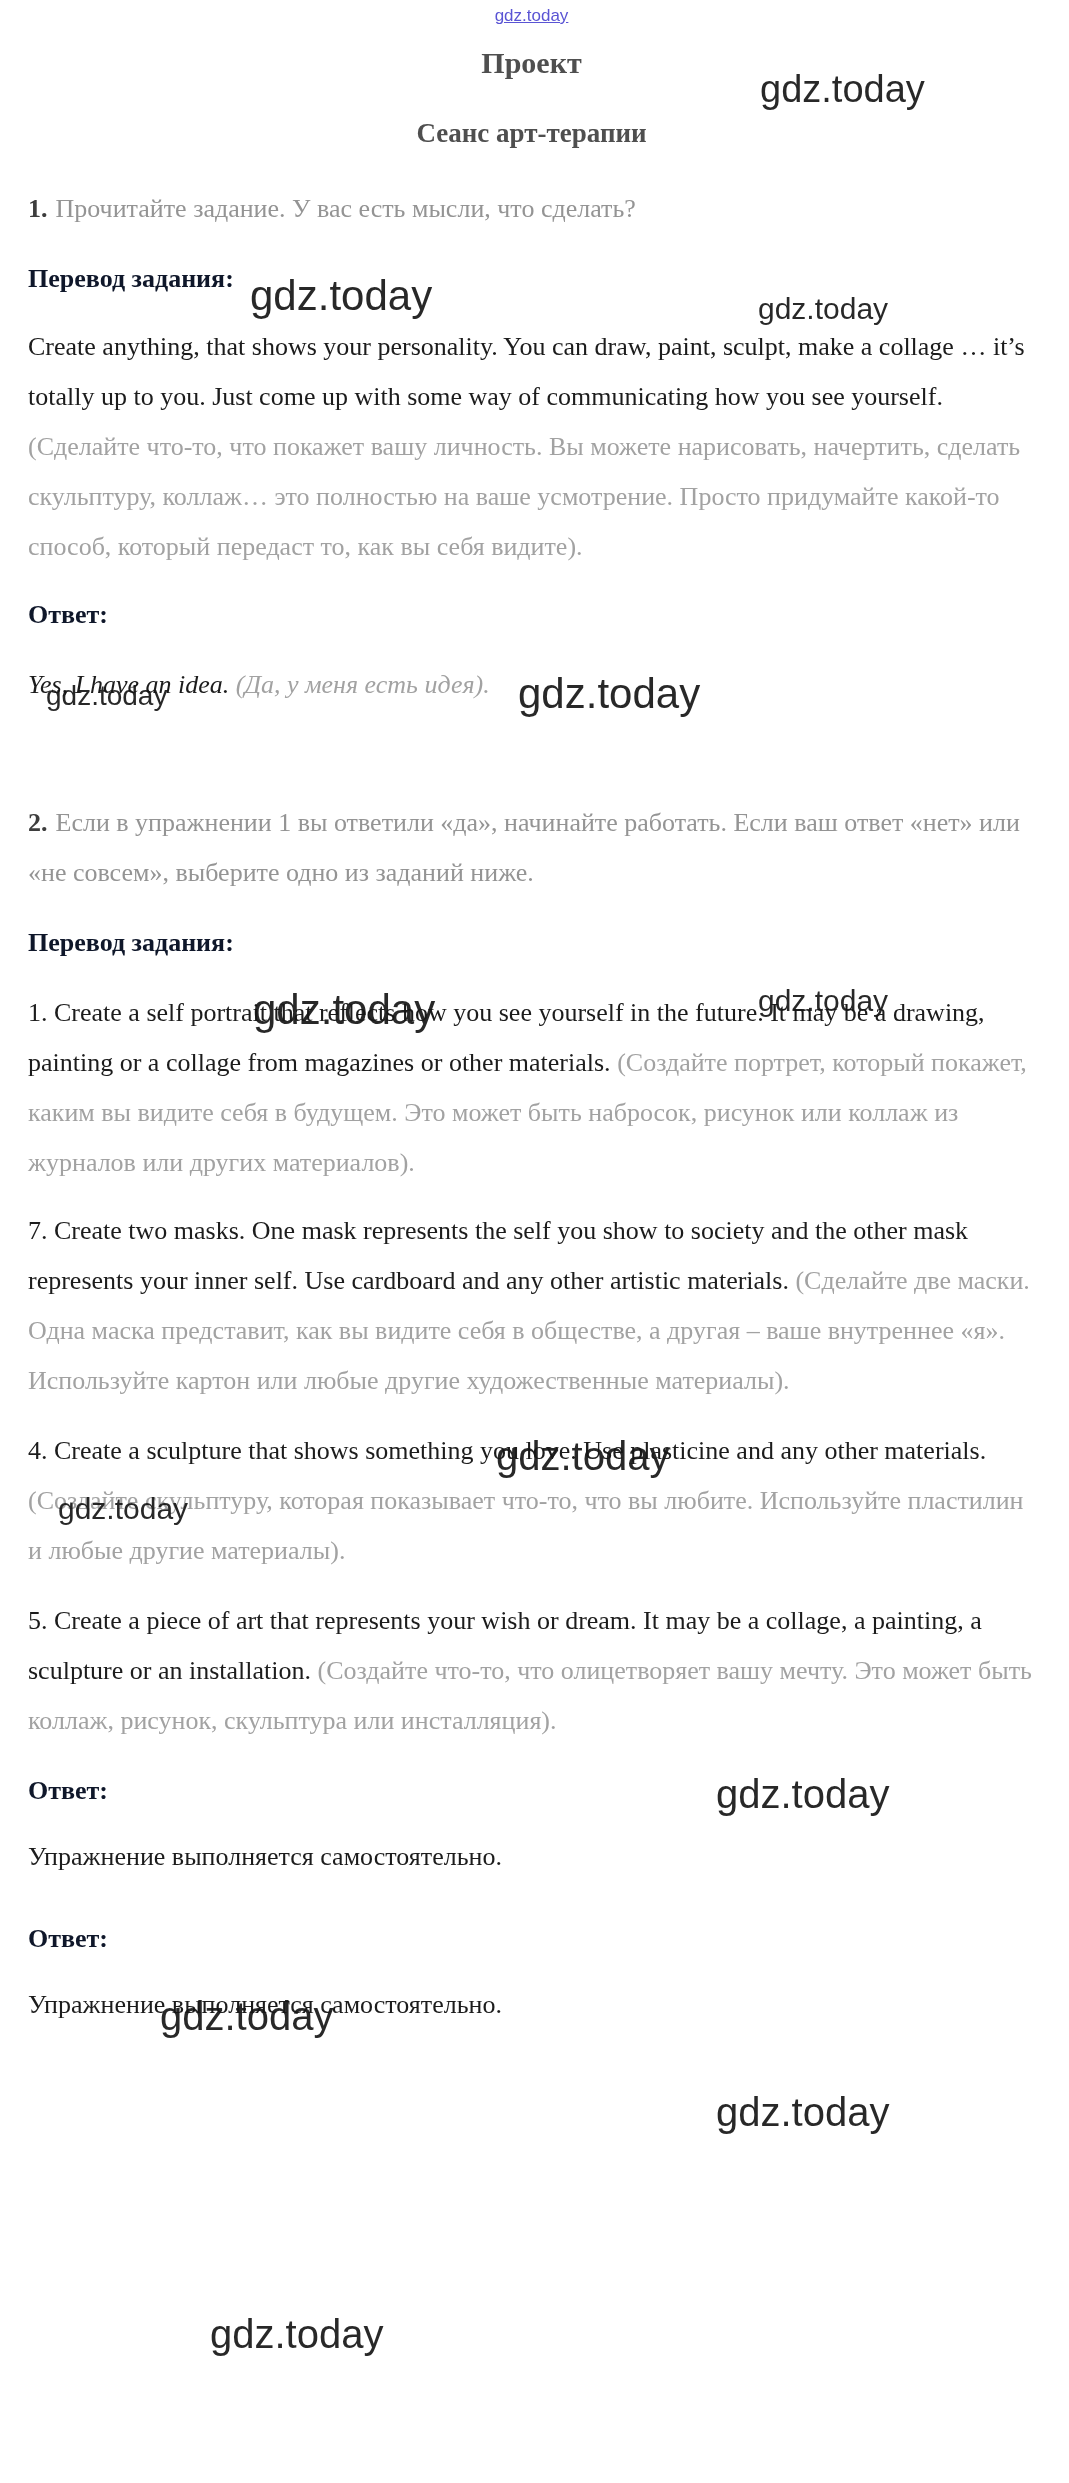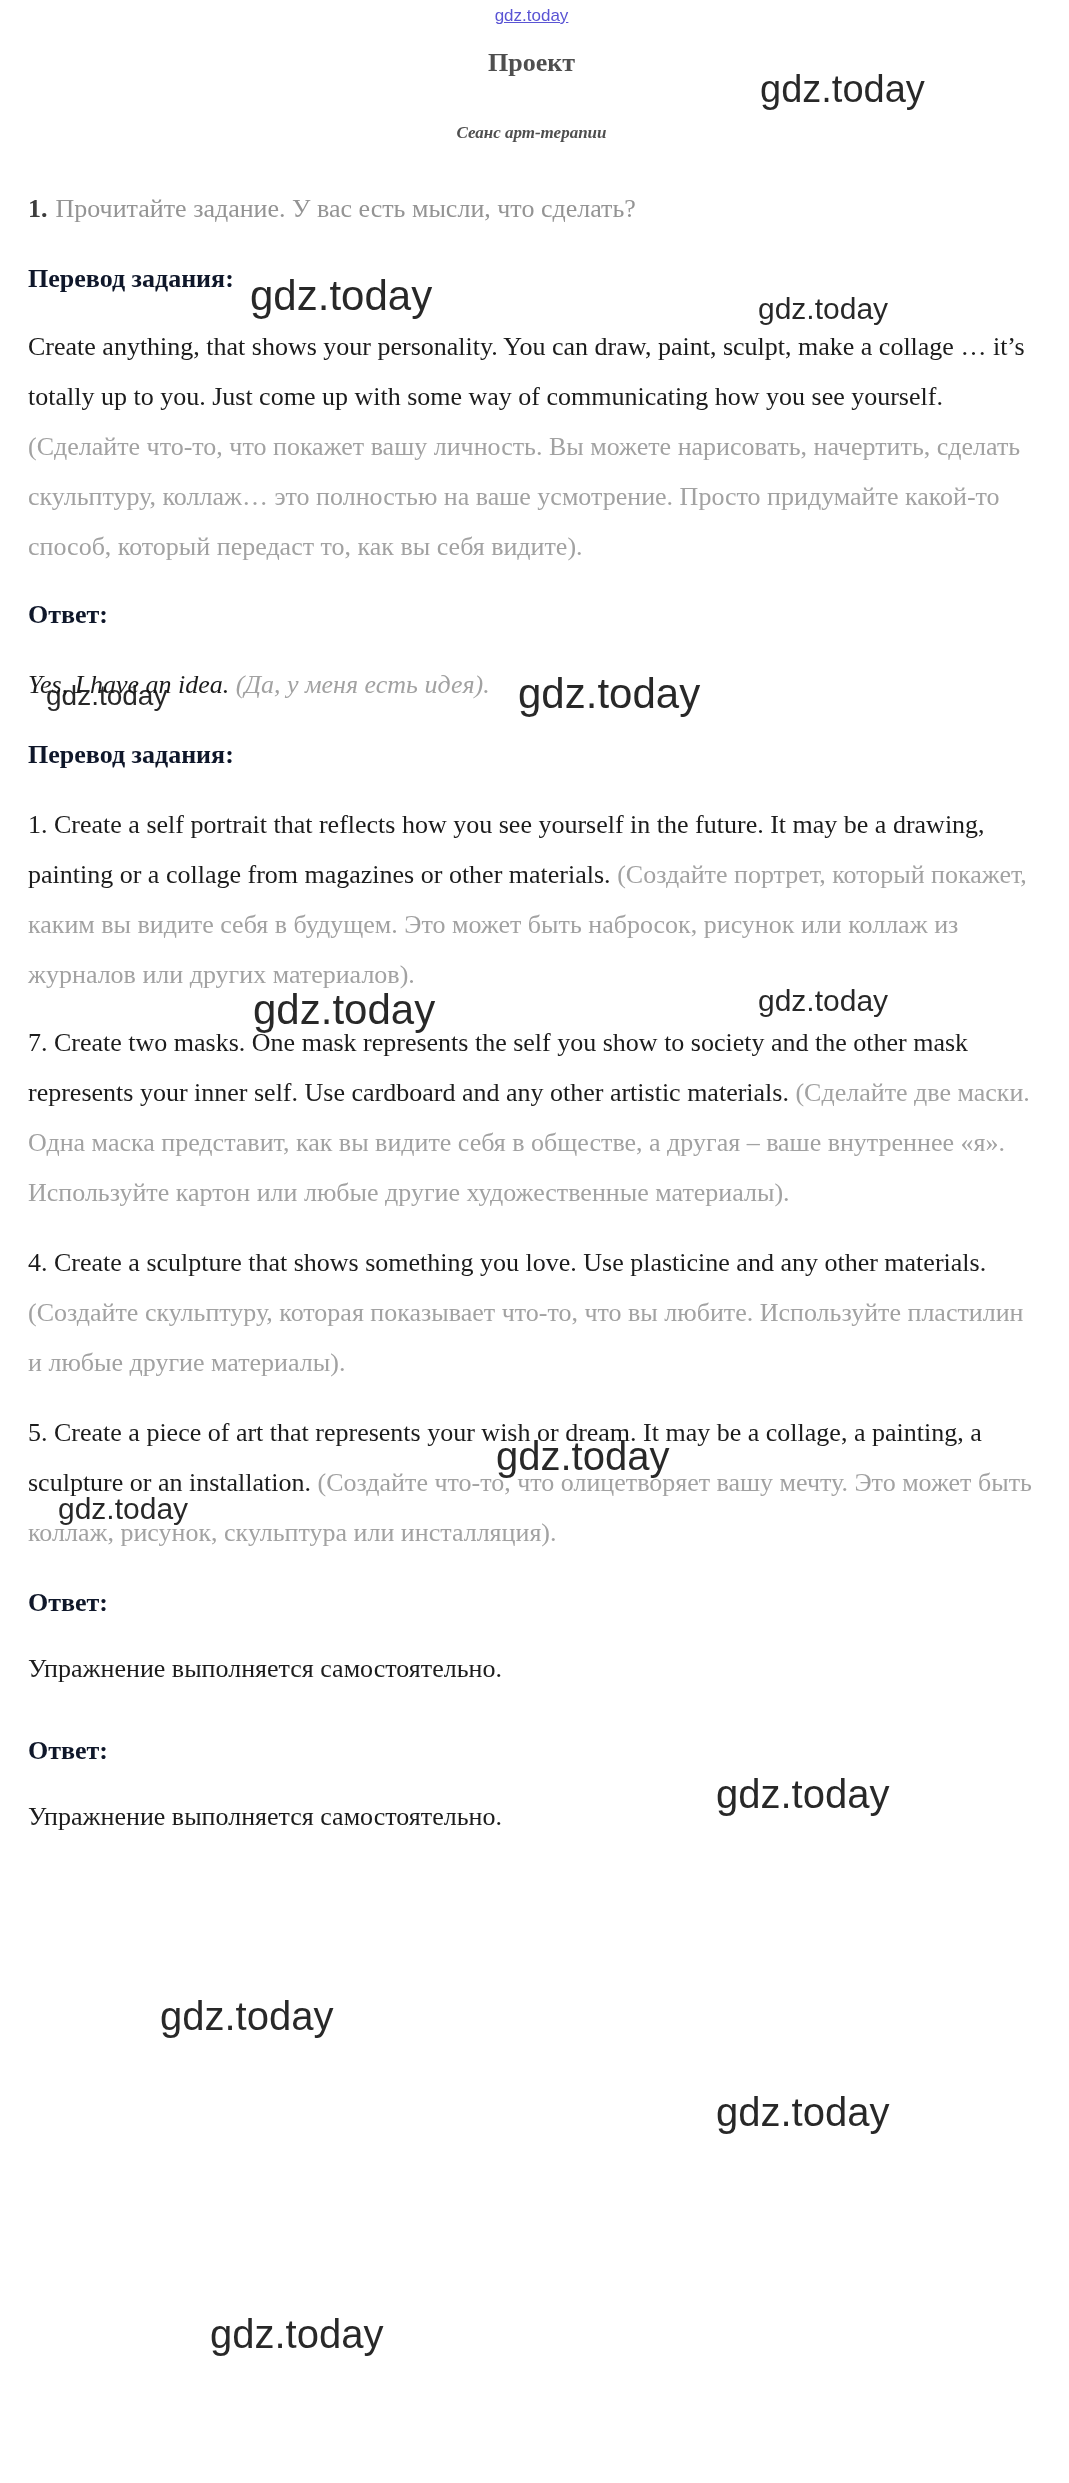--- a/index.html
+++ b/index.html
@@ -15,22 +15,22 @@
   .site-link {
     display:block; text-align:center;
     font-family:"Liberation Sans", sans-serif;
     font-size:17px; line-height:20px;
     color:#5a54d4; text-decoration:underline;
     cursor:pointer;
   }
   h1.page-title, h2.page-subtitle {
     text-align:center; color:#4f4f4f; font-weight:bold;
   }
-  h1.page-title { font-size:26px; line-height:34px; margin-top:20px; }
-  h2.page-subtitle { font-size:17px; line-height:34px; margin-top:36px;font-style:italic; }
+  h1.page-title { font-size:30px; line-height:34px; margin-top:20px; }
+  h2.page-subtitle { font-size:27px; line-height:34px; margin-top:36px; }
 
   p, .label { font-size:26px; line-height:50px; }
 
   .task-line { margin-top:34px; }
   .tnum { font-weight:bold; color:#3d3d3d; margin-right:8px; }
   .gray { color:#949494; }
   .ru { color:#a2a2a2; }
   .en { color:#1c1c1c;text-align:center; }
 
   .label { font-weight:bold; color:#0f172a; display:block; }
@@ -91,20 +91,21 @@
     <span class="ru">(Сделайте что-то, что покажет вашу личность. Вы можете нарисовать, начертить, сделать скульптуру, коллаж… это полностью на ваше усмотрение. Просто придумайте какой-то способ, который передаст то, как вы себя видите).</span>
   </p>
 
   <span class="label label-answer1">Ответ:</span>
 
   <p class="answer1">
     <span class="en">Yes, I have an idea.</span>
     <span class="ru">(Да, у меня есть идея).</span>
   </p>
 
+  <p class="task2-line"><span class="tnum">2.</span><span class="gray">Если в упражнении 1 вы ответили «да», начинайте работать. Если ваш ответ «нет» или «не совсем», выберите одно из заданий ниже.</span></p>
 
   <span class="label label-translation2">Перевод задания:</span>
 
   <p class="item-1">
     <span class="en">1. Create a self portrait that reflects how you see yourself in the future. It may be a drawing, painting or a collage from magazines or other materials.</span>
     <span class="ru">(Создайте портрет, который покажет, каким вы видите себя в будущем. Это может быть набросок, рисунок или коллаж из журналов или других материалов).</span>
   </p>
 
   <p class="item-2">
     <span class="en">7. Create two masks. One mask represents the self you show to society and the other mask represents your inner self. Use cardboard and any other artistic materials.</span>

